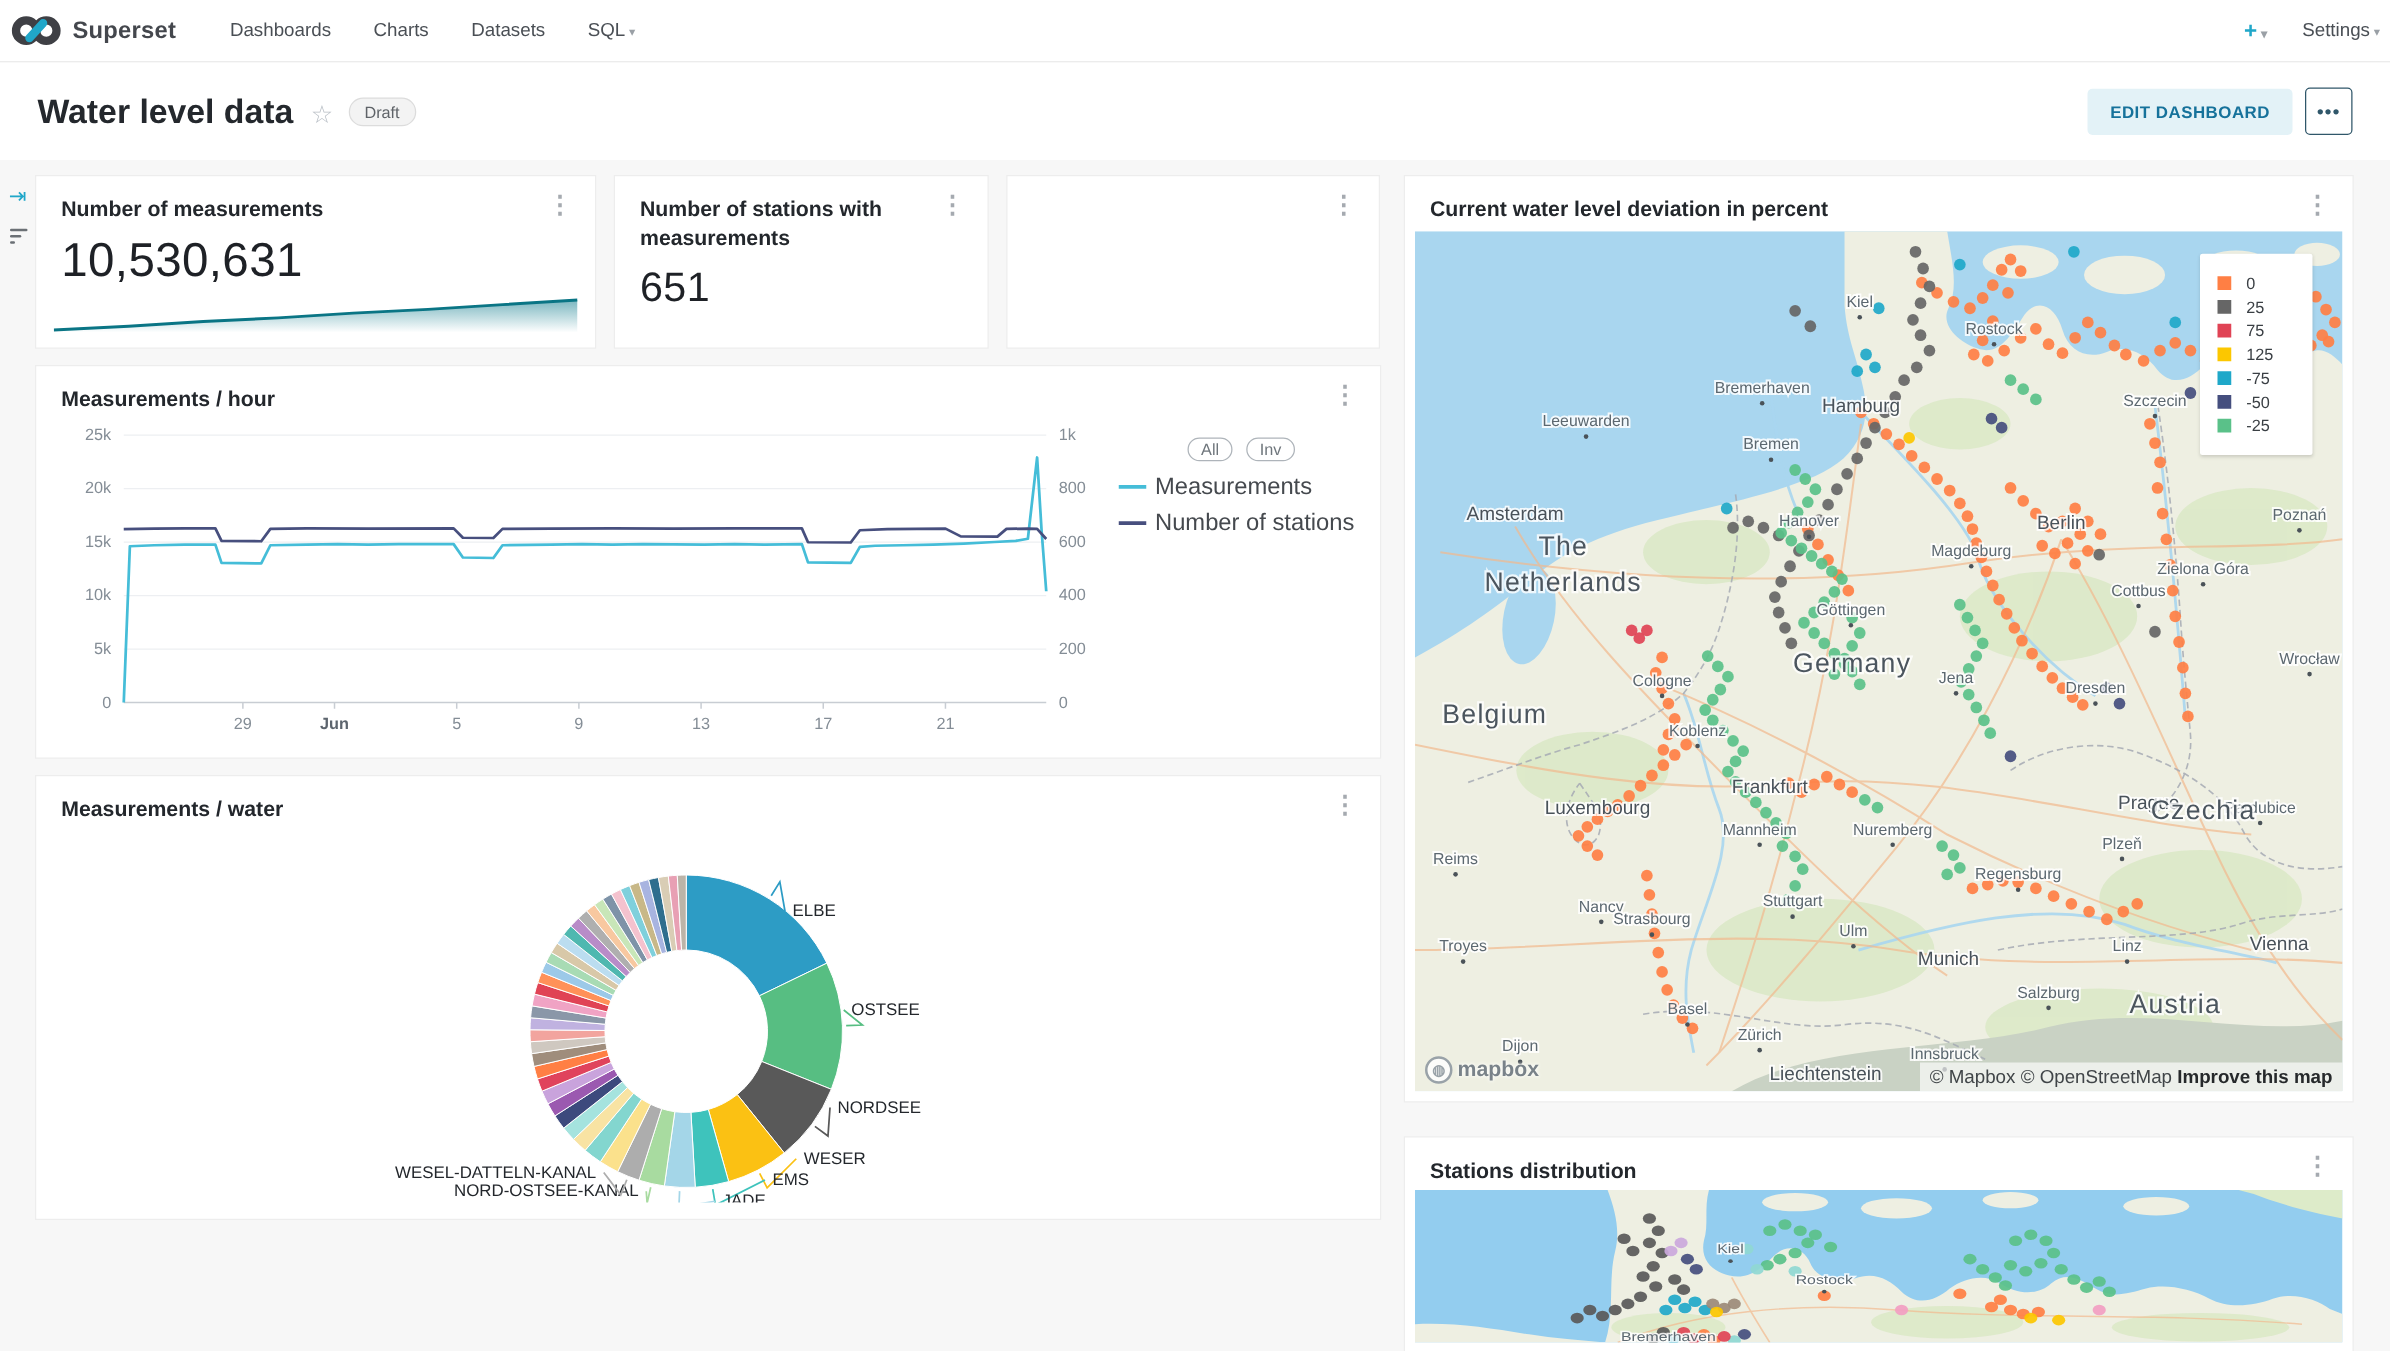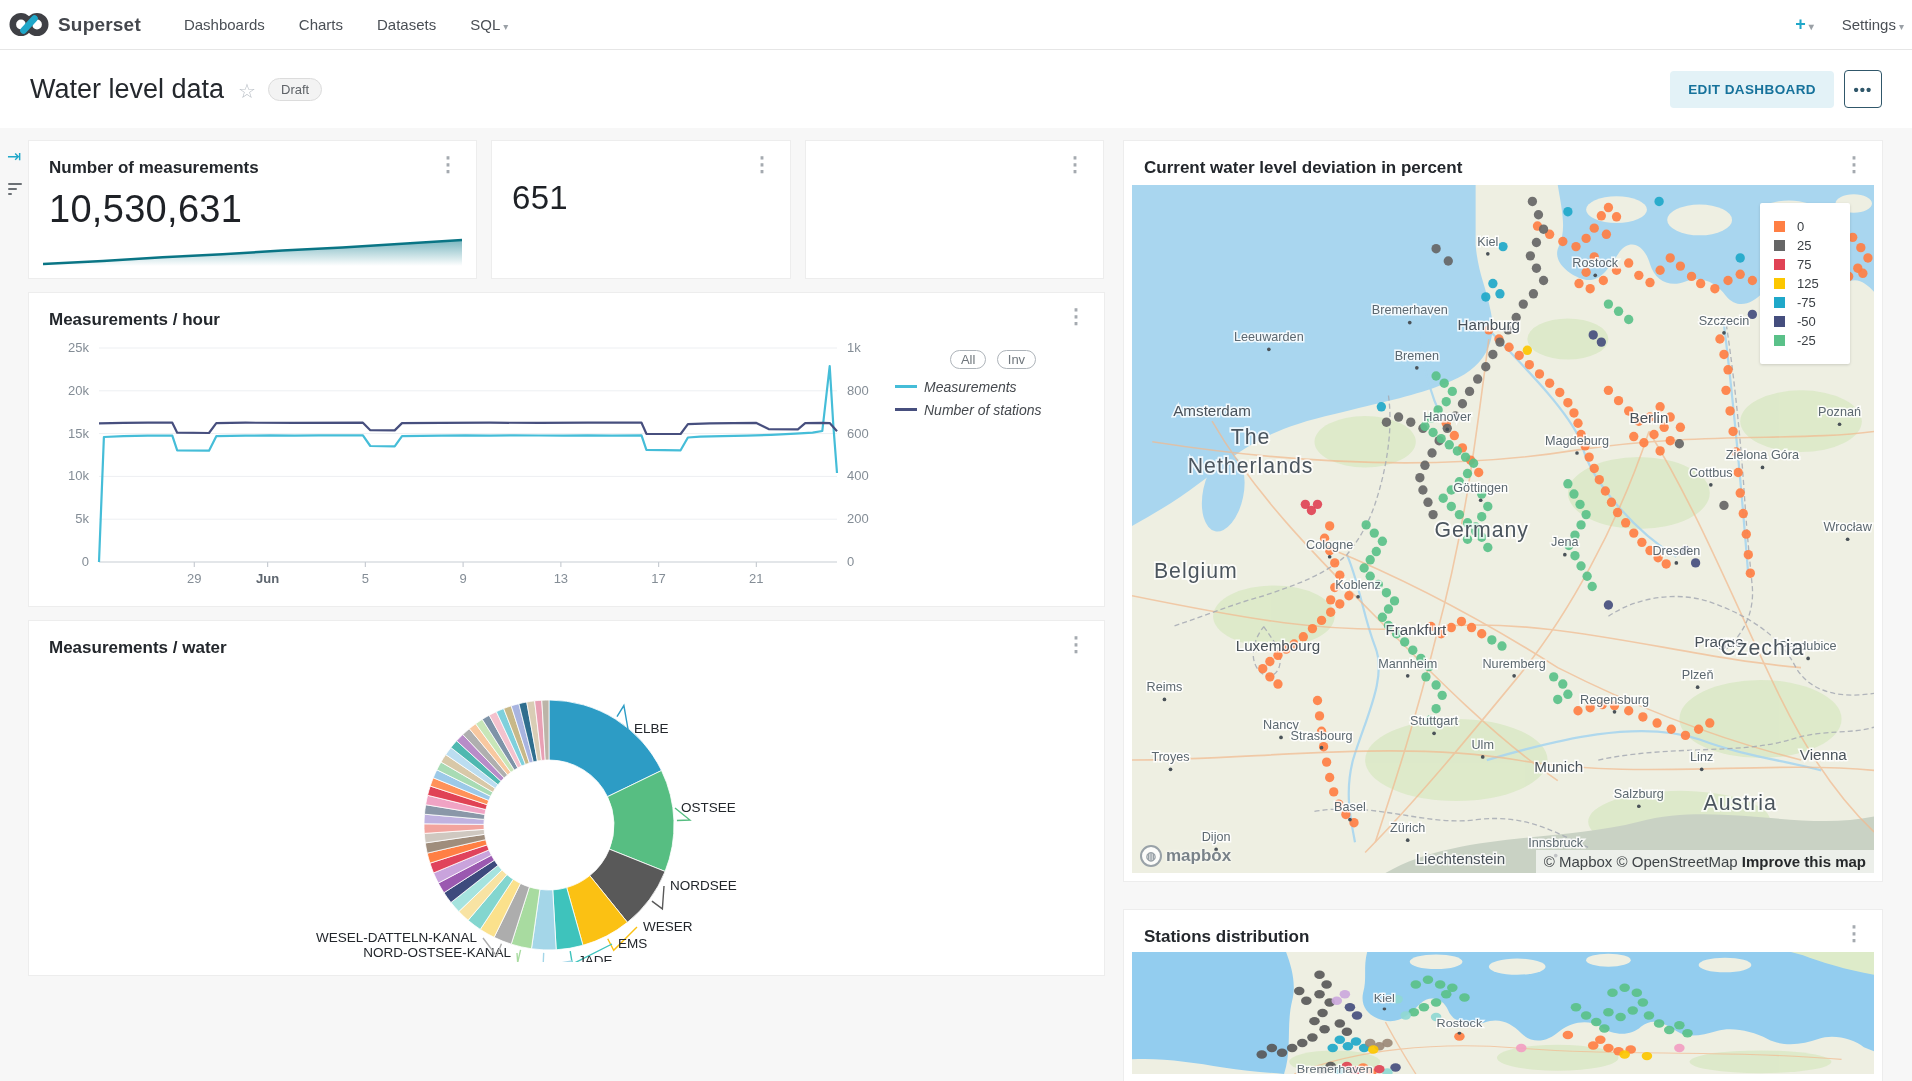--- a/index.html
+++ b/index.html
@@ -12,21 +12,21 @@
   .brand { display:flex; align-items:center; gap:8px; margin-right:26px; }
   .brand-name { font-size:19px; font-weight:bold; color:#44474D; letter-spacing:.2px; }
   .nav-item { font-size:15px; color:#4A4F55; padding:0 17px; cursor:pointer; }
   .caret { font-size:10px; color:#9AA0A6; margin-left:3px; }
   .nav-right { margin-left:auto; display:flex; align-items:center; gap:28px; }
   .nav-plus { color:#20A7C9; font-size:18px; font-weight:bold; }
   .nav-settings { font-size:15px; color:#4A4F55; }
 
   
   .page-header { height:78px; background:#fff; display:flex; align-items:center; padding:0 30px; }
-  .page-title { font-size:27px; font-weight:normal; color:#24282D; }
+  .page-title { font-size:27px; font-weight:bold; color:#24282D; }
   .fav-star { font-size:20px; color:#B9BFC6; margin:4px 0 0 14px; }
   .draft-pill { margin-left:12px; font-size:13px; color:#5F6368; background:#F3F3F3;
     border:1px solid #DCDCDC; border-radius:12px; padding:3px 12px; }
   .header-actions { margin-left:auto; display:flex; align-items:center; gap:10px; }
   .edit-btn { background:#E3F2F7; color:#16729B; font-weight:bold; font-size:13.5px;
     letter-spacing:.4px; border:none; border-radius:4px; padding:11px 18px; cursor:pointer; }
   .more-btn { width:38px; height:38px; background:#fff; border:1px solid #30576A;
     border-radius:4px; color:#30576A; font-weight:bold; font-size:15px; letter-spacing:1px;
     line-height:1; cursor:pointer; }
 
@@ -53,22 +53,22 @@
   .stat-card { height:137px; }
   .stat-value { font-size:38px; color:#1E2126; padding:8px 20px 0 20px; letter-spacing:.3px; }
   .spark-wrap { position:absolute; left:14px; right:14px; bottom:8px; height:40px; }
 
   .hour-panel { height:313px; }
   .hour-body { display:flex; padding:6px 6px 0 6px; }
   .hour-legend { width:196px; padding-top:12px; }
   .legend-pills { text-align:center; margin-bottom:10px; }
   .pill { display:inline-block; border:1px solid #AEB4BA; color:#6F767C; border-radius:12px;
     font-size:13px; padding:1px 10px; margin:0 3px; cursor:pointer; }
-  .legend-row { display:flex; align-items:center; gap:7px; font-size:14px; color:#45494E;
-    margin:7px 0 0 0; cursor:pointer;font-style:italic; }
+  .legend-row { display:flex; align-items:center; gap:7px; font-size:19px; color:#45494E;
+    margin:7px 0 0 0; cursor:pointer; }
   .legend-dash { width:22px; border-top:3px solid; display:inline-block; }
 
   .water-panel { height:354px; }
 
   .map-panel { height:740px; overflow:hidden; }
   .sta-panel { height:172px; overflow:hidden; }
   .map-body { position:absolute; left:8px; right:8px; bottom:8px; top:44px; }
   .map-svg { width:100%; height:100%; display:block; }
   .map-legend { position:absolute; top:18px; right:24px; width:90px; background:#fff;
     border-radius:2px; box-shadow:0 1px 3px rgba(0,0,0,.15); padding:12px 0 12px 14px; }
@@ -167,20 +167,21 @@
                   </linearGradient>
                 </defs>
                 <polygon points="0.0,34.0 58.6,31.0 117.1,27.2 175.7,24.3 234.3,20.5 292.9,17.5 351.4,13.7 410.0,10.0 410,36 0,36" fill="url(#sgrad)"></polygon>
                 <polyline points="0.0,34.0 58.6,31.0 117.1,27.2 175.7,24.3 234.3,20.5 292.9,17.5 351.4,13.7 410.0,10.0" fill="none" stroke="#0A7585" stroke-width="2.4"></polyline>
               </svg>
             </div>
         </div>
 
         <div class="panel stat-card">
           <div class="panel-head">
+            <div class="panel-title" style="max-width:215px;">Number of stations with measurements</div>
             <div class="kebab">⋮</div>
           </div>
           <div class="stat-value" style="font-size:33px;">651</div>
         </div>
 
         <div class="panel stat-card">
           <div class="panel-head">
             <div class="kebab">⋮</div>
           </div>
         </div>

